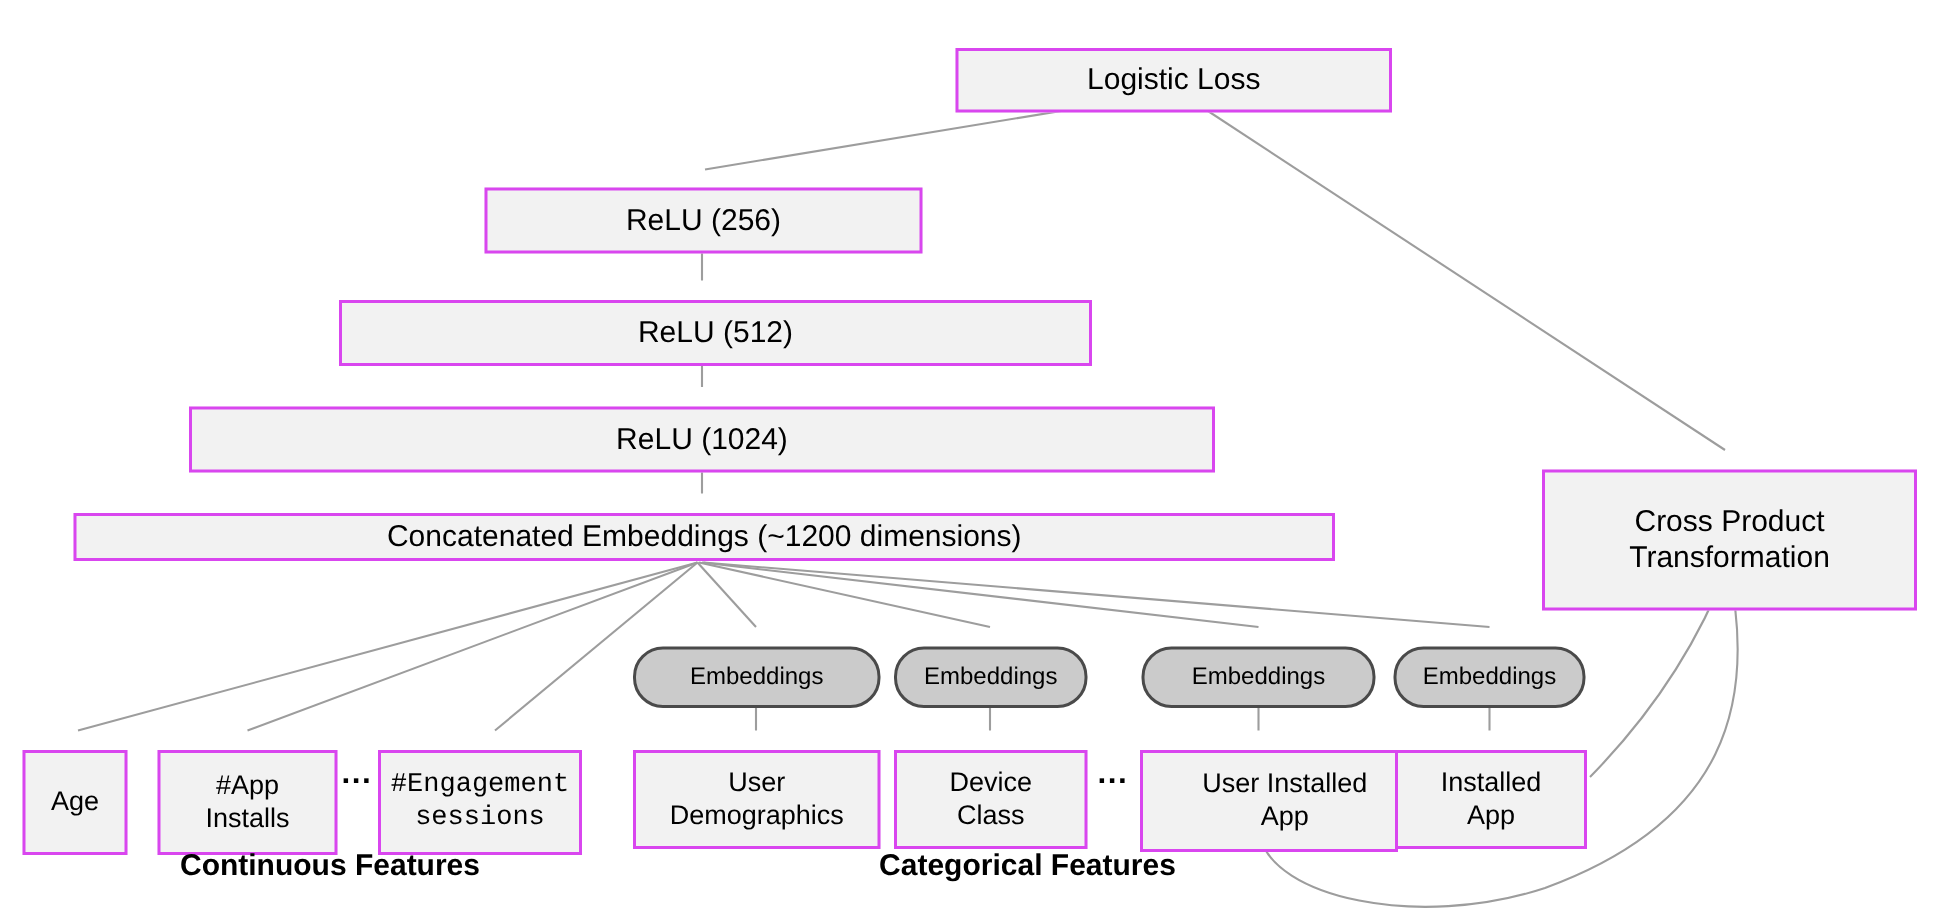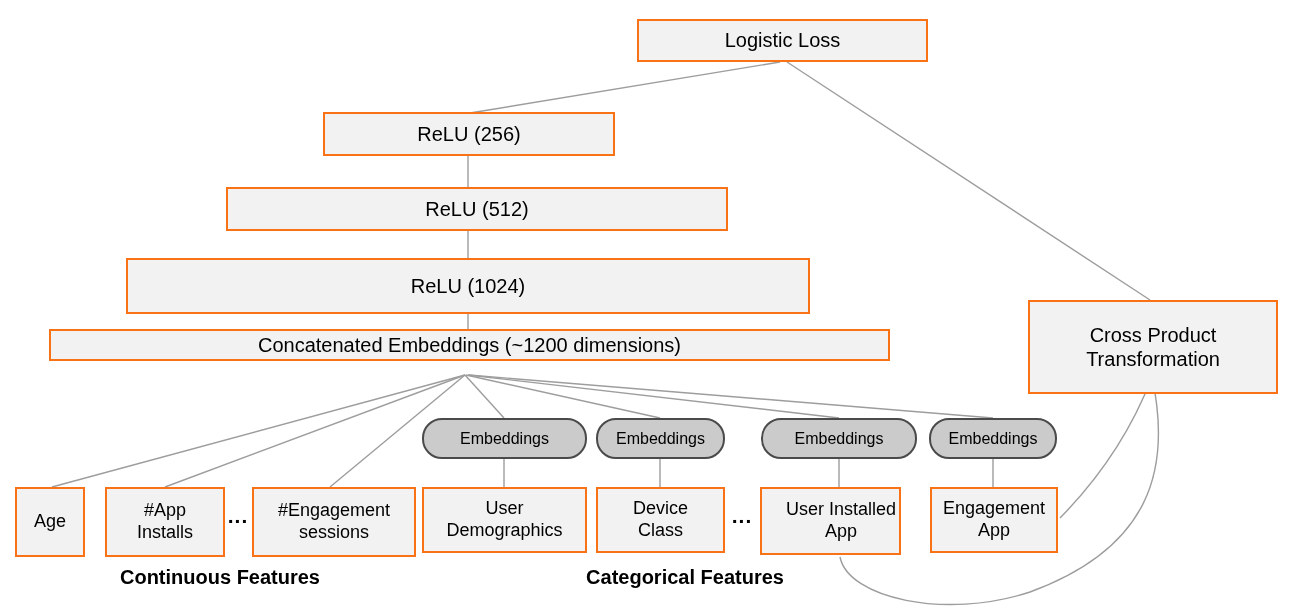--- a/index.html
+++ b/index.html
@@ -14,28 +14,29 @@
   }
   .wires {
     position:absolute;
     left:0; top:0;
     z-index:0;
   }
   .node {
     position:absolute;
     box-sizing:border-box;
     background:#f2f2f2;
-    border:2px solid #f97316;
+    border:2px solid #d946ef;
     display:flex;
     align-items:center;
     justify-content:center;
     text-align:center;
     white-space:pre-line;
     z-index:1;
     line-height:1.22;
+    margin-top:13px;
   }
   .node.lg { font-size:20px; }
   .node.md { font-size:18px; }
   .node.emb {
     background:#cbcbcb;
     border-color:#4a4a4a;
     font-size:16px;
     border-radius:20px;
   }
   .dots {
@@ -82,21 +83,21 @@
       <path d="M1152,377 C1172,470 1150,548 1030,592 C945,620 848,598 840,557"></path>
     </g>
   </svg>
 
   <div class="node lg" style="left:637px; top:19px; width:291px; height:43px;">Logistic Loss</div>
 
   <div class="node lg" style="left:323px; top:112px; width:292px; height:44px;">ReLU (256)</div>
 
   <div class="node lg" style="left:226px; top:187px; width:502px; height:44px;">ReLU (512)</div>
 
-  <div class="node lg" style="left:126px; top:258px; width:684px; height:56px;">ReLU (1024)</div>
+  <div class="node lg" style="left:126px; top:258px; width:684px; height:44px;">ReLU (1024)</div>
 
   <div class="node lg" style="left:49px; top:329px; width:841px; height:32px;">Concatenated Embeddings (~1200 dimensions)</div>
 
   <div class="node lg" style="left:1028px; top:300px; width:250px; height:94px;">Cross Product
 Transformation</div>
 
   <div class="node emb" style="left:422px; top:418px; width:165px; height:41px;">Embeddings</div>
 
   <div class="node emb" style="left:596px; top:418px; width:129px; height:41px;">Embeddings</div>
 
@@ -104,34 +105,34 @@
 
   <div class="node emb" style="left:929px; top:418px; width:128px; height:41px;">Embeddings</div>
 
   <div class="node md" style="left:15px; top:487px; width:70px; height:70px;">Age</div>
 
   <div class="node md" style="left:105px; top:487px; width:120px; height:70px;">#App
 Installs</div>
 
   <div class="dots" style="left:223px; top:505px; width:30px;">...</div>
 
-  <div class="node md" style="left:252px; top:487px; width:164px; height:70px;">#Engagement
+  <div class="node md" style="left:252px; top:487px; width:136px; height:70px;font-family:Liberation Mono, monospace;">#Engagement
 sessions</div>
 
   <div class="node md" style="left:422px; top:487px; width:165px; height:66px;">User
 Demographics</div>
 
   <div class="node md" style="left:596px; top:487px; width:129px; height:66px;">Device
 Class</div>
 
   <div class="dots" style="left:727px; top:505px; width:30px;">...</div>
 
-  <div class="node md" style="left:760px; top:487px; width:141px; height:68px;padding-left:21px;">User Installed
+  <div class="node md" style="left:760px; top:487px; width:172px; height:68px;padding-left:21px;">User Installed
 App</div>
 
-  <div class="node md" style="left:930px; top:487px; width:128px; height:66px;">Engagement
+  <div class="node md" style="left:930px; top:487px; width:128px; height:66px;">Installed
 App</div>
 
   <div class="group-label" style="left:95px; top:566px; width:250px;">Continuous Features</div>
 
   <div class="group-label" style="left:560px; top:566px; width:250px;">Categorical Features</div>
 
 </div>
 
 </body></html>

